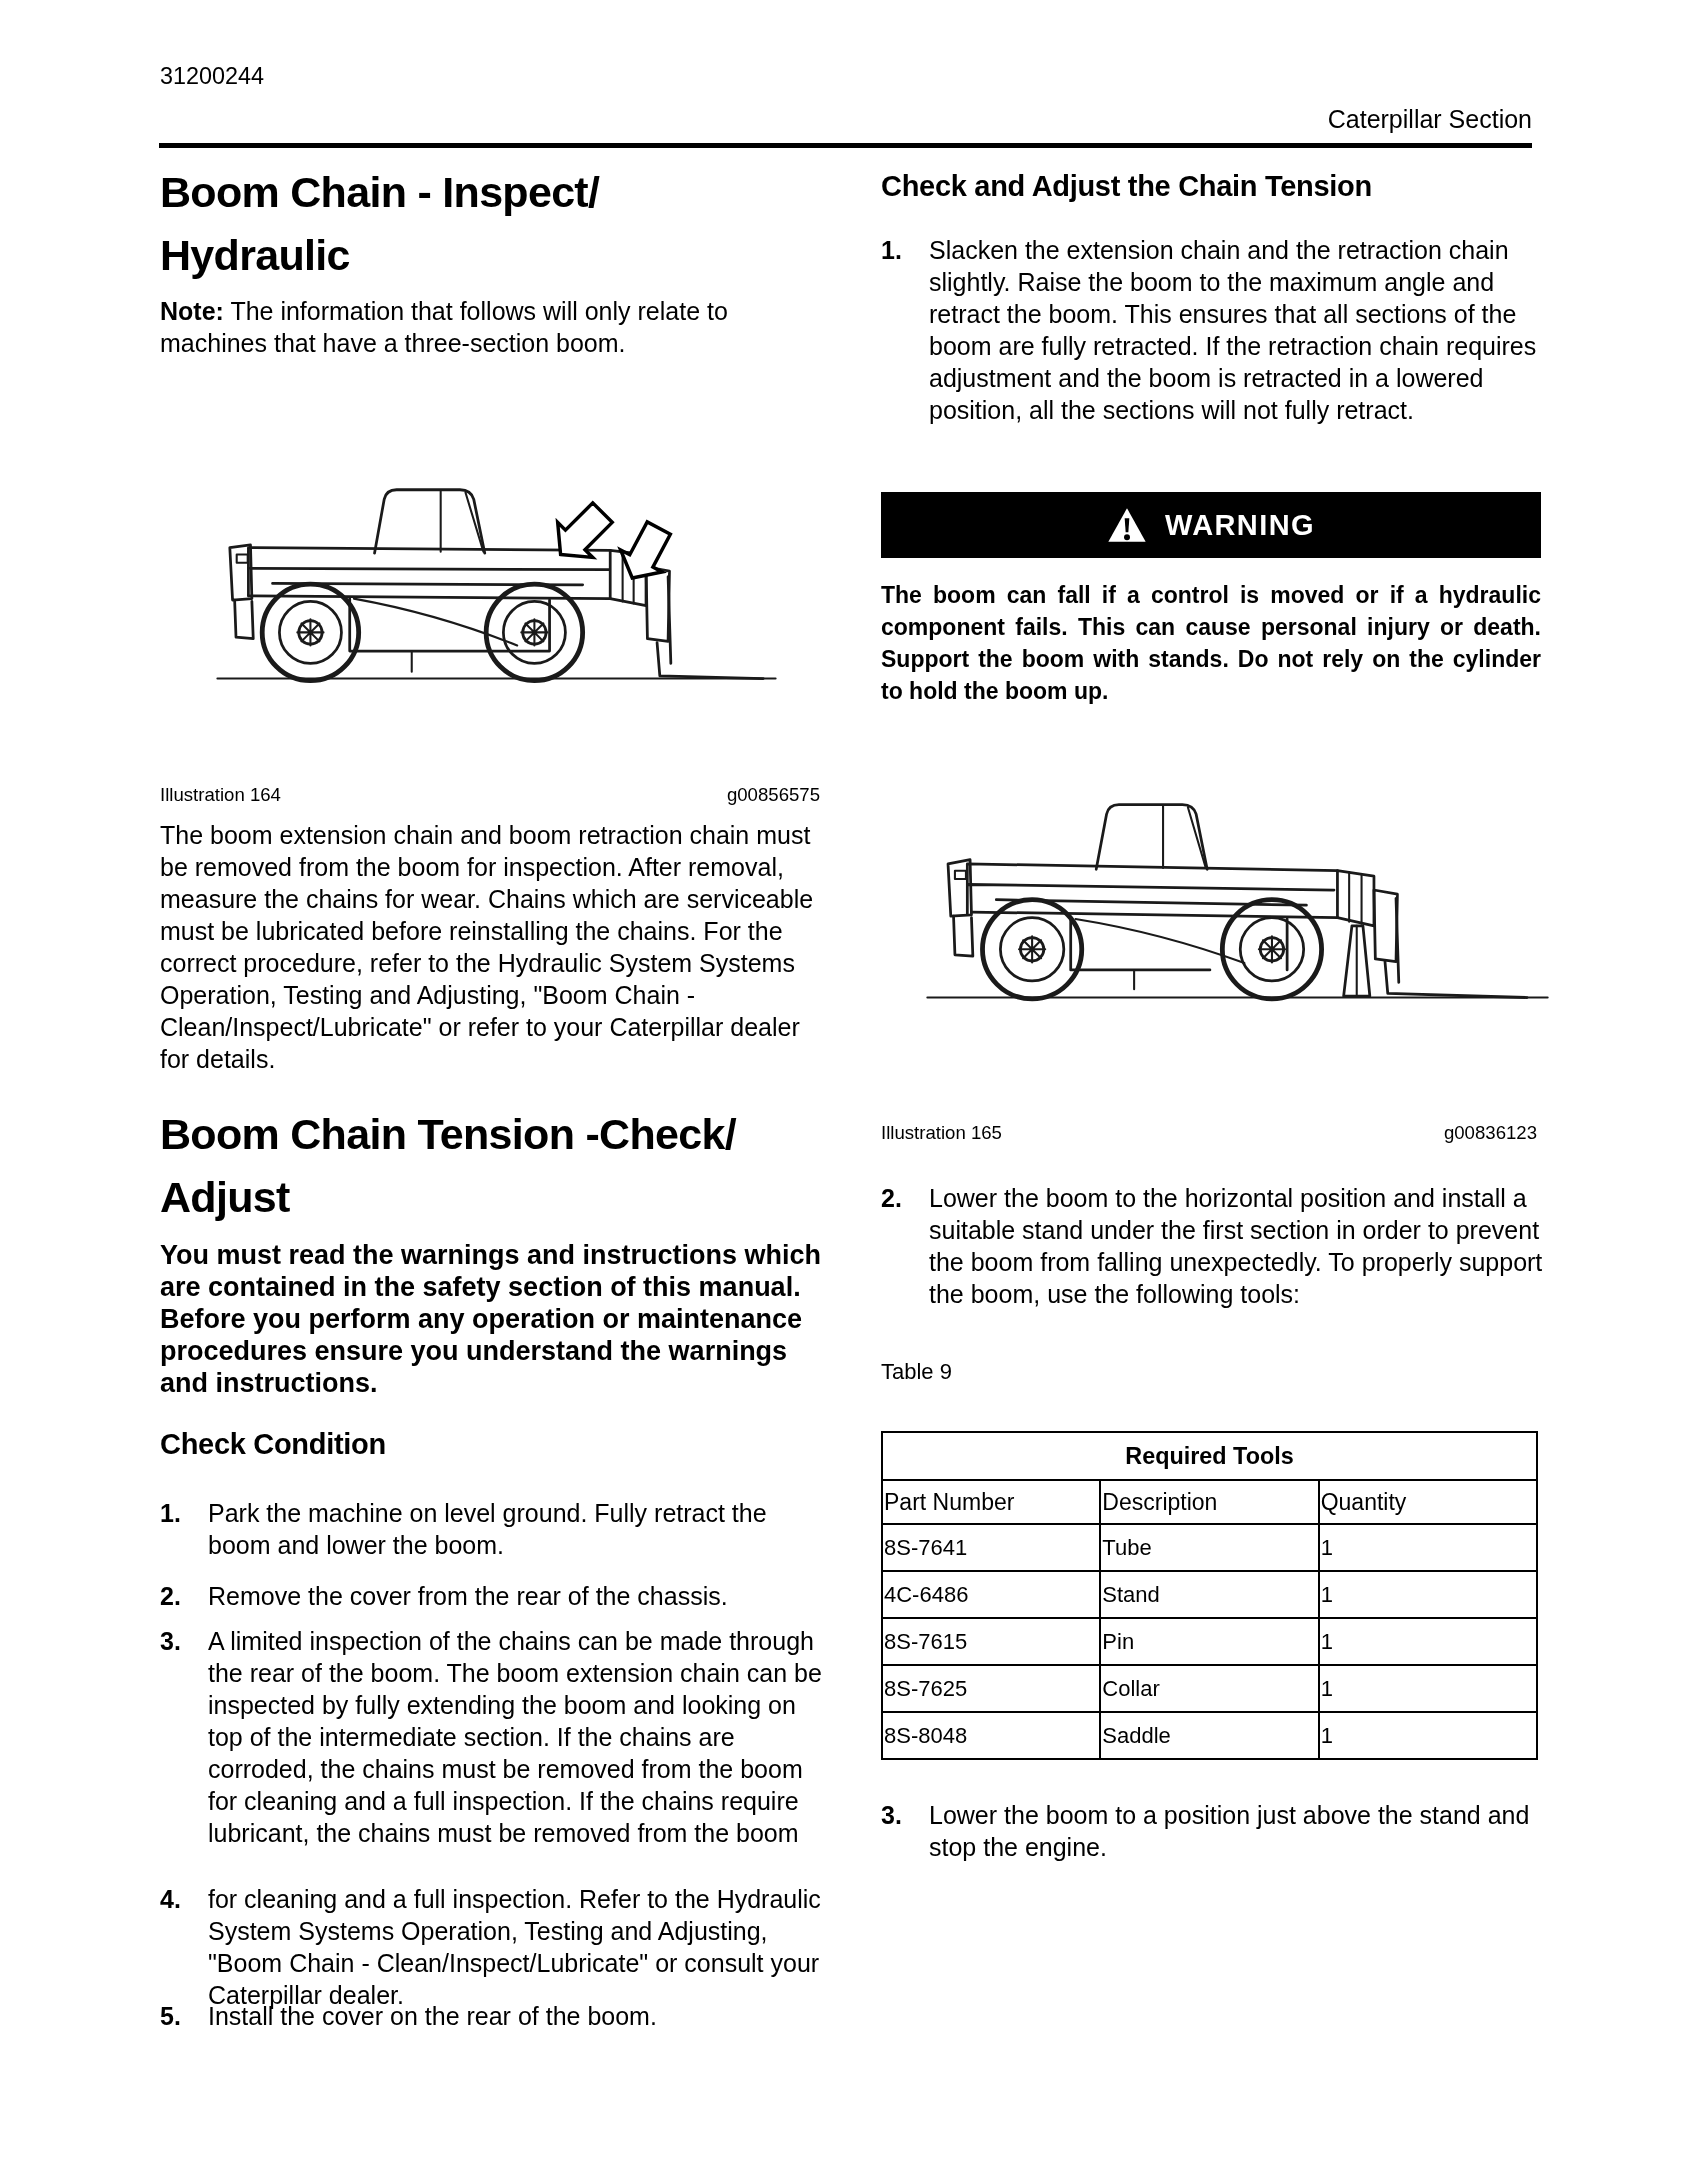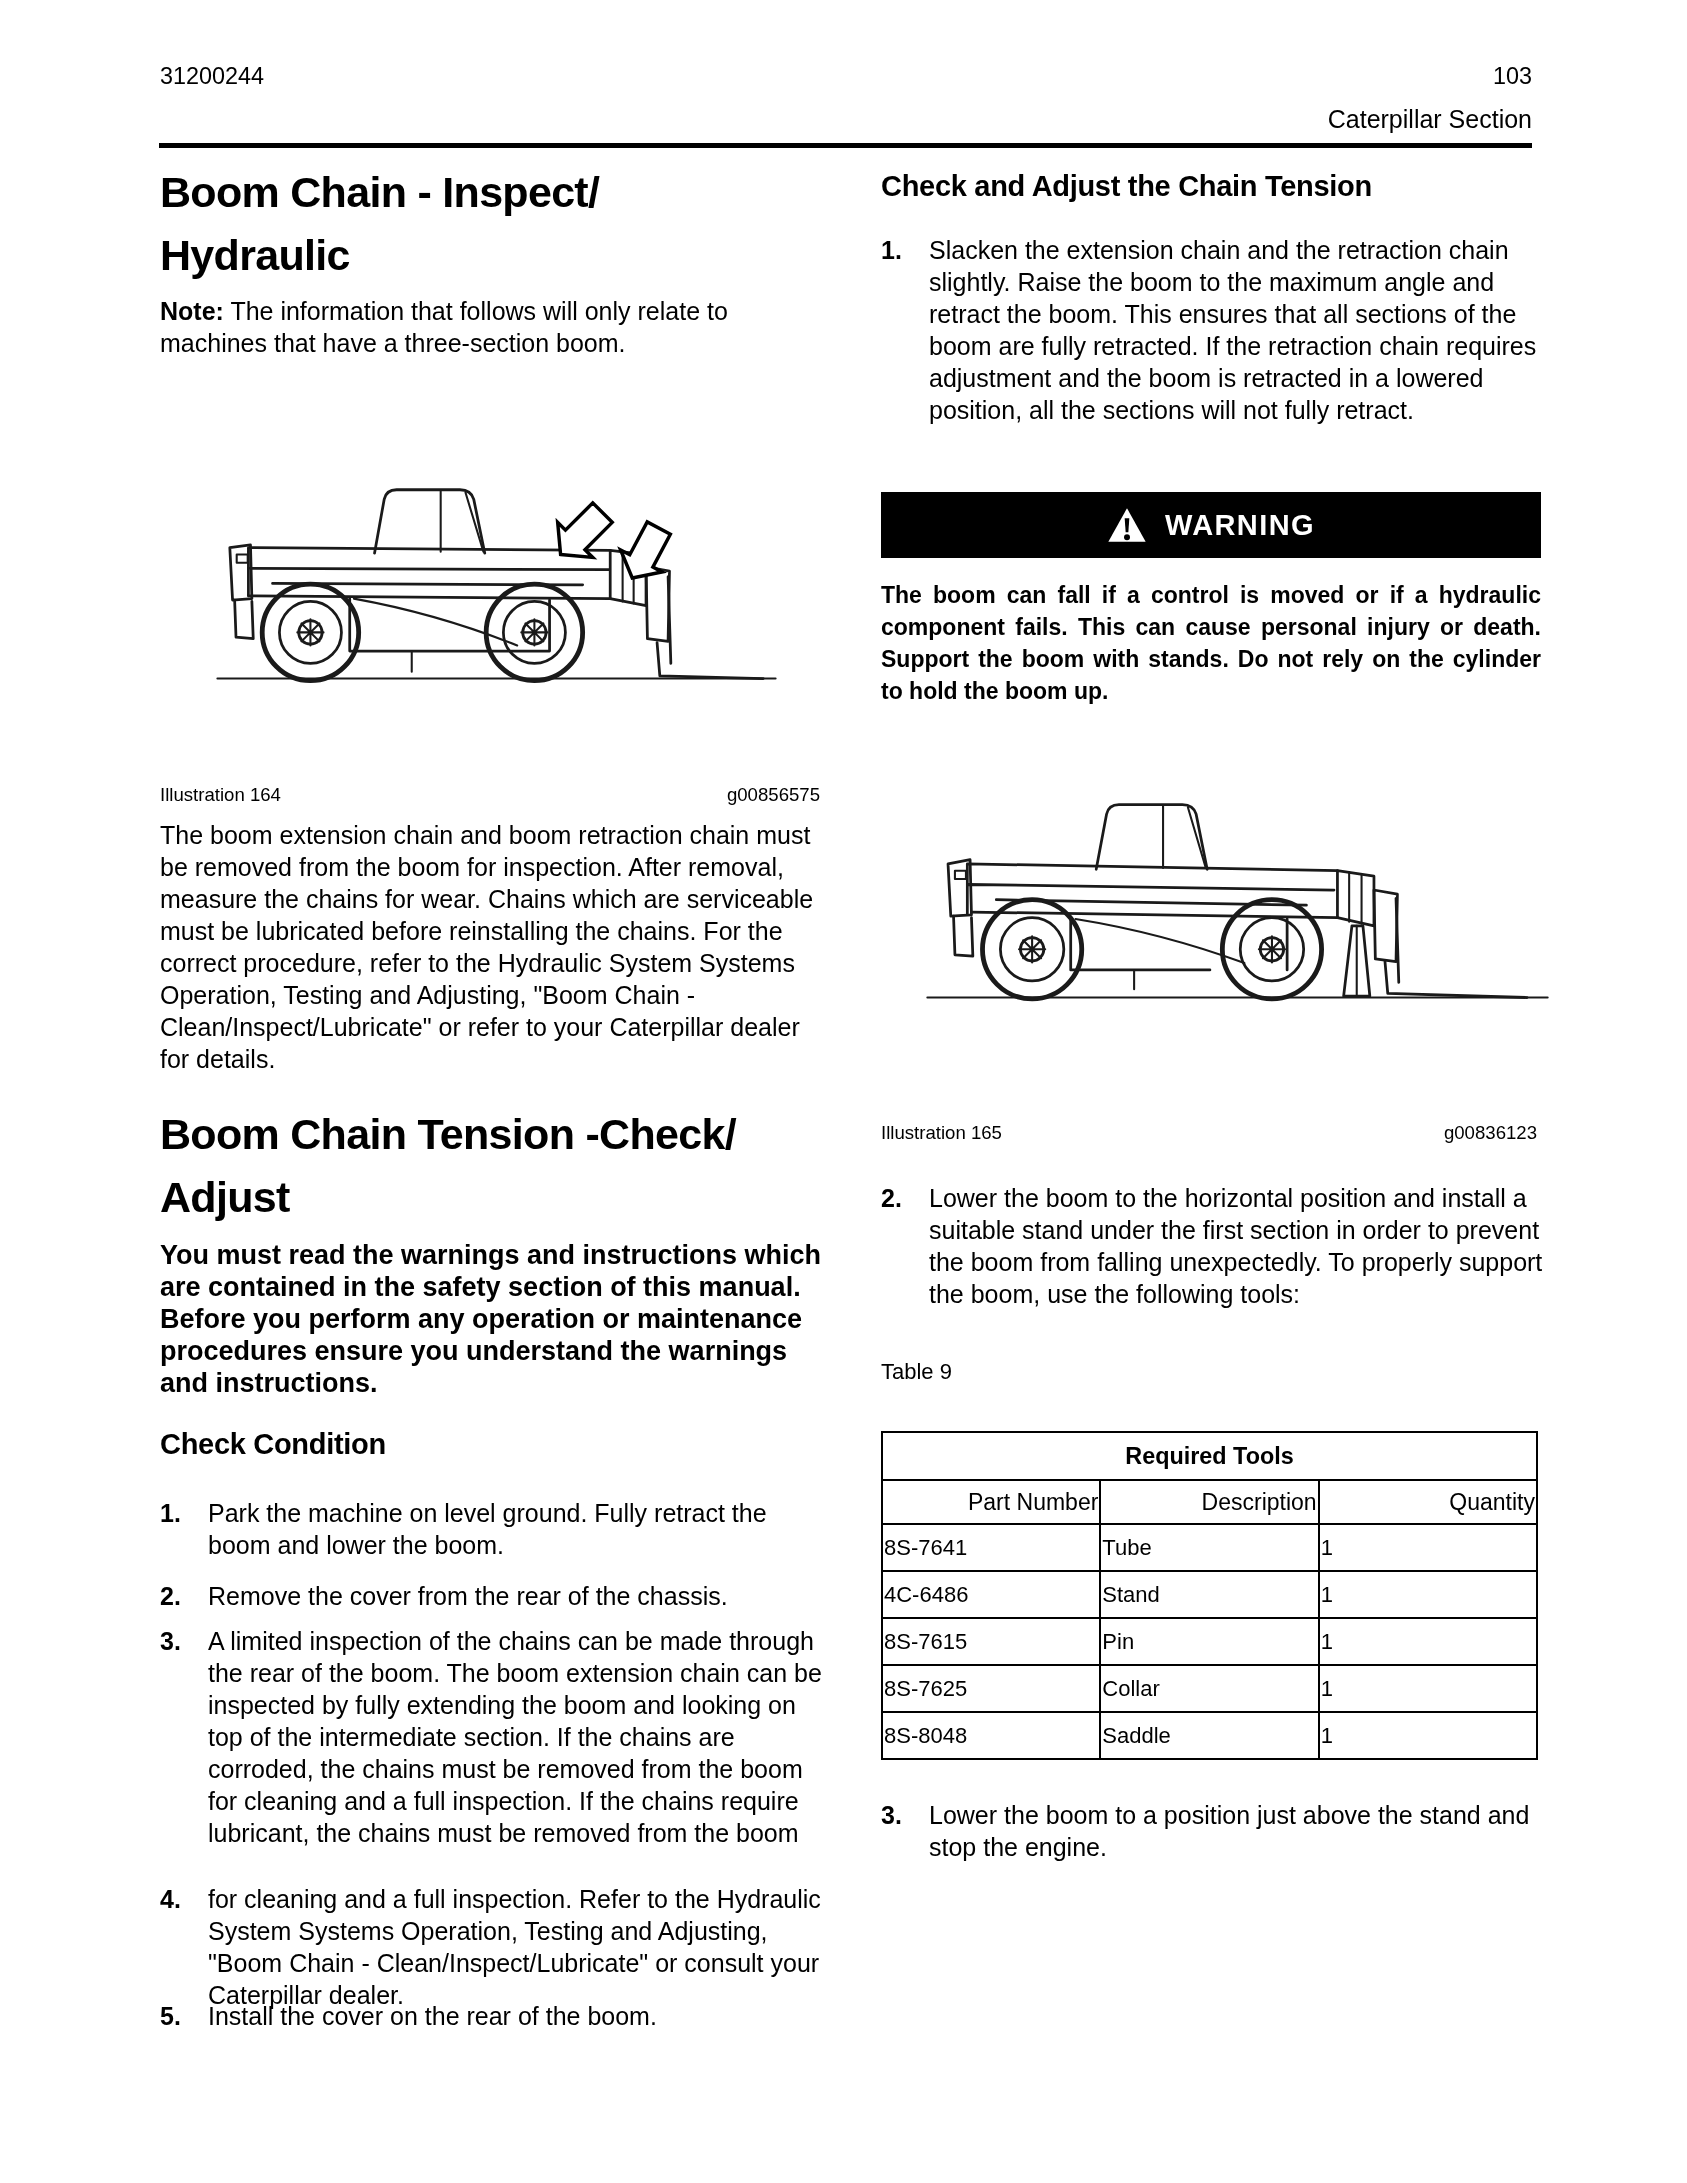--- a/index.html
+++ b/index.html
@@ -19,34 +19,33 @@
   .step{position:absolute; width:663px;}
   .step .num{position:absolute; left:0; top:0; font-weight:bold;}
   .step .txt{margin-left:48px;}
   .bold{font-weight:bold;}
   .warn-bar{background:#000; display:flex; align-items:center; justify-content:center; gap:18px;}
   .warn-title{color:#fff; font-size:29px; font-weight:bold; letter-spacing:1.4px;}
   .warn-text{font-weight:bold; text-align:justify; font-size:23px; line-height:32px;}
   table.tools{border-collapse:collapse; width:657px; table-layout:fixed;margin-top:26px;}
   table.tools, table.tools td, table.tools th{border:2.1px solid #000;}
   table.tools .t-title td{border-bottom:2.8px solid #000; font-weight:bold; font-size:23.4px; height:44px; text-align:center;}
-  table.tools th{font-weight:normal; font-size:23px; height:40px; text-align:right; border-bottom:2.1px solid #000;}
+  table.tools th{font-weight:normal; font-size:23px; height:40px; text-align:left; border-bottom:2.1px solid #000;}
   table.tools td{font-size:22px; height:43px; text-align:left; border-top:1.4px solid #000;}
   svg .ln{stroke:#1a1a1a; fill:none; stroke-width:4; stroke-linecap:round; stroke-linejoin:round;}
   svg .thin{stroke-width:3;}
   svg .thick{stroke-width:7;}
   svg .arrow{fill:#fff; stroke:#000; stroke-width:5; stroke-linejoin:miter;}
 </style>
 </head>
 <body>
 
 <div class="page">
 
   <div class="abs hdr-num" style="left:160px; top:63px;">31200244</div>
-  <div class="abs hdr-num" style="left:881px; top:63px; width:651px; text-align:right;">103</div>
   <div class="abs hdr-sec" style="left:881px; top:105px; width:651px; text-align:right;">Caterpillar Section</div>
   <div class="abs rule" style="left:159px; top:143px; width:1373px;"></div>
 
   <div class="abs h-big" style="left:160px; top:161px; width:662px;">
     <span>Boom Chain - Inspect/</span>
     <span>Hydraulic</span>
   </div>
 
   <div class="abs body-txt" style="left:160px; top:295px; width:663px;">
     <span class="bold">Note:</span><span> The information that follows will only relate to machines that have a three-section boom.</span>

